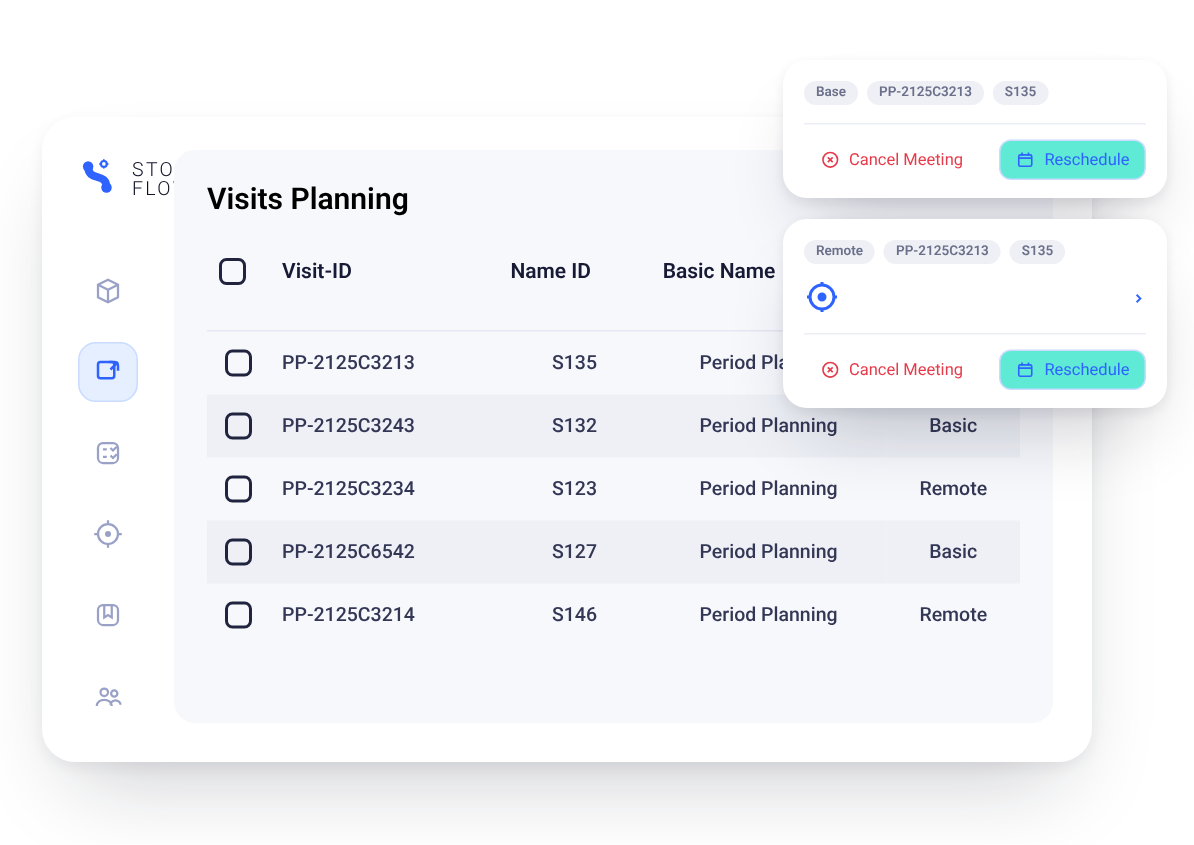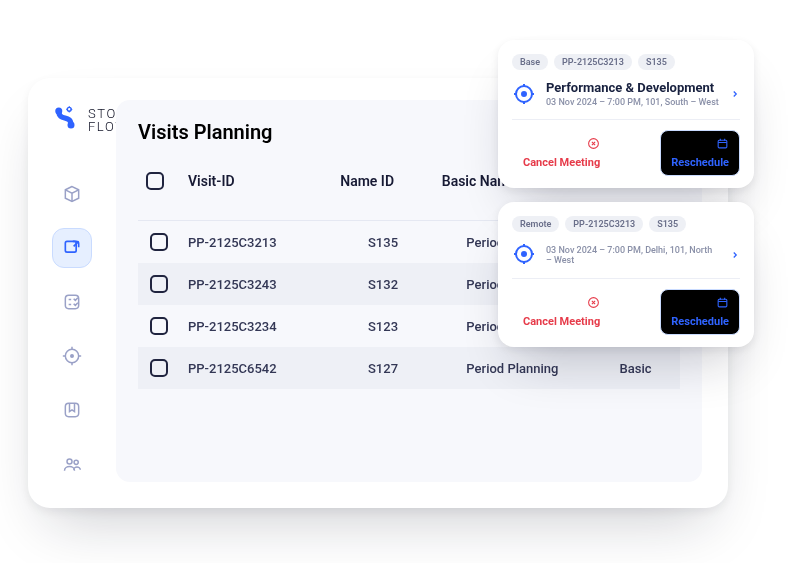--- a/index.html
+++ b/index.html
@@ -51,21 +51,21 @@
   table.visits tbody tr:first-child td { border-top: 1px solid #e5e8f2; }
   .col-check { width: 42px; text-align: center; }
   .chk {
     width: 18px; height: 18px; border: 2px solid #20243f; border-radius: 5px;
     display: inline-block; vertical-align: middle; cursor: pointer;
   }
   .col-store, .col-name, .col-type { text-align: center; }
   th.col-store, th.col-name, th.col-type { text-align: center; }
 
   
-  .cards { position: absolute; left: 498px; top: 40px; width: 256px; display: flex; flex-direction: column; gap: 14px; }
+  .cards { position: absolute; left: 522px; top: 40px; width: 256px; display: flex; flex-direction: column; gap: 14px; }
   .card {
     background: #ffffff; border-radius: 16px;
     box-shadow: 0 28px 52px -18px rgba(20,22,40,.24), 0 3px 8px rgba(20,22,40,.08);
     padding: 14px 14px 12px 14px;
   }
   .pill-row { display: flex; gap: 6px; margin-bottom: 10px; }
   .pill {
     background: #eef0f5; color: #6a6f8a; font-size: 9px; font-weight: 600;
     padding: 3px 8px; border-radius: 999px;
   }
@@ -77,26 +77,26 @@
   }
   .card-title { font-size: 13px; font-weight: 700; color: #18213f; }
   .card-sub { font-size: 9px; font-weight: 500; color: #8a90a8; margin-top: 2px; }
   .chev { margin-left: auto; color: #2f63ff; flex-shrink: 0; }
   .chev svg { width: 10px; height: 10px; }
   .card-actions {
     display: flex; gap: 10px; margin-top: 12px; padding-top: 10px;
     border-top: 1px solid #eceef5; justify-content: space-between;
   }
   .btn {
-    display: inline-flex; align-items: flex-end; gap: 6px;
-    font-size: 11px; font-weight: 700; cursor: pointer;
-    padding: 6px 10px; border-radius: 8px; background: transparent; border: 1px solid transparent; flex-direction: column;
+    display: inline-flex; align-items: center; gap: 6px;
+    font-size: 11px; font-weight: 400; cursor: pointer;
+    padding: 6px 10px; border-radius: 8px; background: transparent; border: 1px solid transparent;
   }
   .btn-cancel { color: #e63b4a; }
-  .btn-resched { color: #2f63ff; border-color: #c9dbff; background: #000000; }
+  .btn-resched { color: #2f63ff; border-color: #c9dbff; background: #5eead4; }
   .btn svg { width: 13px; height: 13px; }
 
   .logo-mark svg { width: 28px; height: 28px; }
 </style>
 </head>
 <body>
 
 <div class="stage">
 
   <div class="app">
@@ -200,49 +200,40 @@
                 <td class="col-name">Period Planning</td>
                 <td class="col-type">Remote</td>
               </tr>
               <tr>
                 <td class="col-check"><span class="chk"></span></td>
                 <td>PP-2125C6542</td>
                 <td class="col-store">S127</td>
                 <td class="col-name">Period Planning</td>
                 <td class="col-type">Basic</td>
               </tr>
+              <tr>
+                <td class="col-check"><span class="chk"></span></td>
+                <td>PP-2125C3214</td>
+                <td class="col-store">S146</td>
+                <td class="col-name">Period Planning</td>
+                <td class="col-type">Remote</td>
+              </tr>
             </tbody>
         </table>
       </section>
     </main>
   </div>
 
   <div class="cards" id="cards-root">
       <div class="card">
         <div class="pill-row">
           <span class="pill">Base</span>
           <span class="pill">PP-2125C3213</span>
           <span class="pill">S135</span>
         </div>
-        <div class="card-main">
-          <span class="loc-icon">
-            <svg viewBox="0 0 24 24" fill="none" stroke="currentColor" stroke-width="2">
-              <circle cx="12" cy="12" r="8"></circle>
-              <circle cx="12" cy="12" r="2" fill="currentColor"></circle>
-              <path d="M12 2v2M12 20v2M2 12h2M20 12h2"></path>
-            </svg>
-          </span>
-          <div>
-            <div class="card-title">Performance &amp; Development</div>
-            <div class="card-sub">03 Nov 2024 – 7:00 PM, 101, South – West</div>
-          </div>
-          <span class="chev"><svg viewBox="0 0 24 24" fill="none" stroke="currentColor" stroke-width="3">
-              <path d="m9 6 6 6-6 6"></path>
-            </svg></span>
-        </div>
         <div class="card-actions">
           <button class="btn btn-cancel">
             <svg viewBox="0 0 24 24" fill="none" stroke="currentColor" stroke-width="2">
               <circle cx="12" cy="12" r="9"></circle>
               <path d="m9 9 6 6M15 9l-6 6"></path>
             </svg>
             <span>Cancel Meeting</span>
           </button>
           <button class="btn btn-resched">
             <svg viewBox="0 0 24 24" fill="none" stroke="currentColor" stroke-width="2">
@@ -261,21 +252,20 @@
         </div>
         <div class="card-main">
           <span class="loc-icon">
             <svg viewBox="0 0 24 24" fill="none" stroke="currentColor" stroke-width="2">
               <circle cx="12" cy="12" r="8"></circle>
               <circle cx="12" cy="12" r="2" fill="currentColor"></circle>
               <path d="M12 2v2M12 20v2M2 12h2M20 12h2"></path>
             </svg>
           </span>
           <div>
-            <div class="card-sub">03 Nov 2024 – 7:00 PM, Delhi, 101, North – West</div>
           </div>
           <span class="chev"><svg viewBox="0 0 24 24" fill="none" stroke="currentColor" stroke-width="3">
               <path d="m9 6 6 6-6 6"></path>
             </svg></span>
         </div>
         <div class="card-actions">
           <button class="btn btn-cancel">
             <svg viewBox="0 0 24 24" fill="none" stroke="currentColor" stroke-width="2">
               <circle cx="12" cy="12" r="9"></circle>
               <path d="m9 9 6 6M15 9l-6 6"></path>

